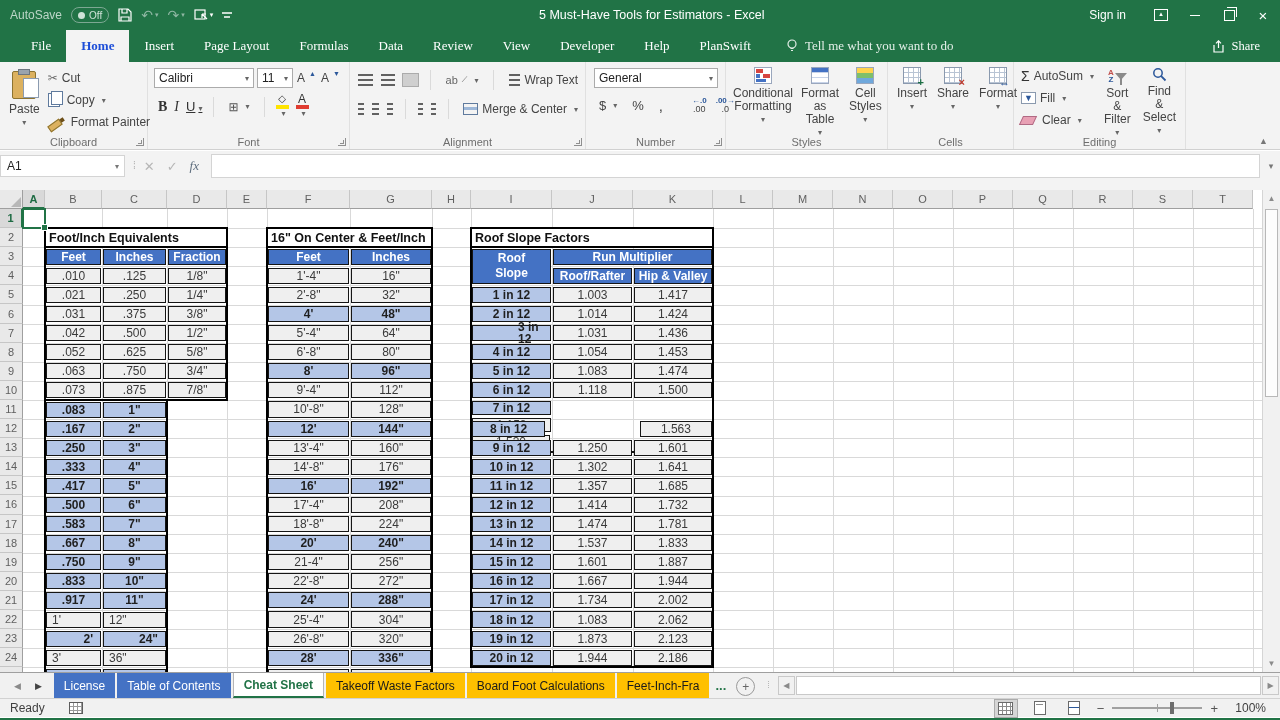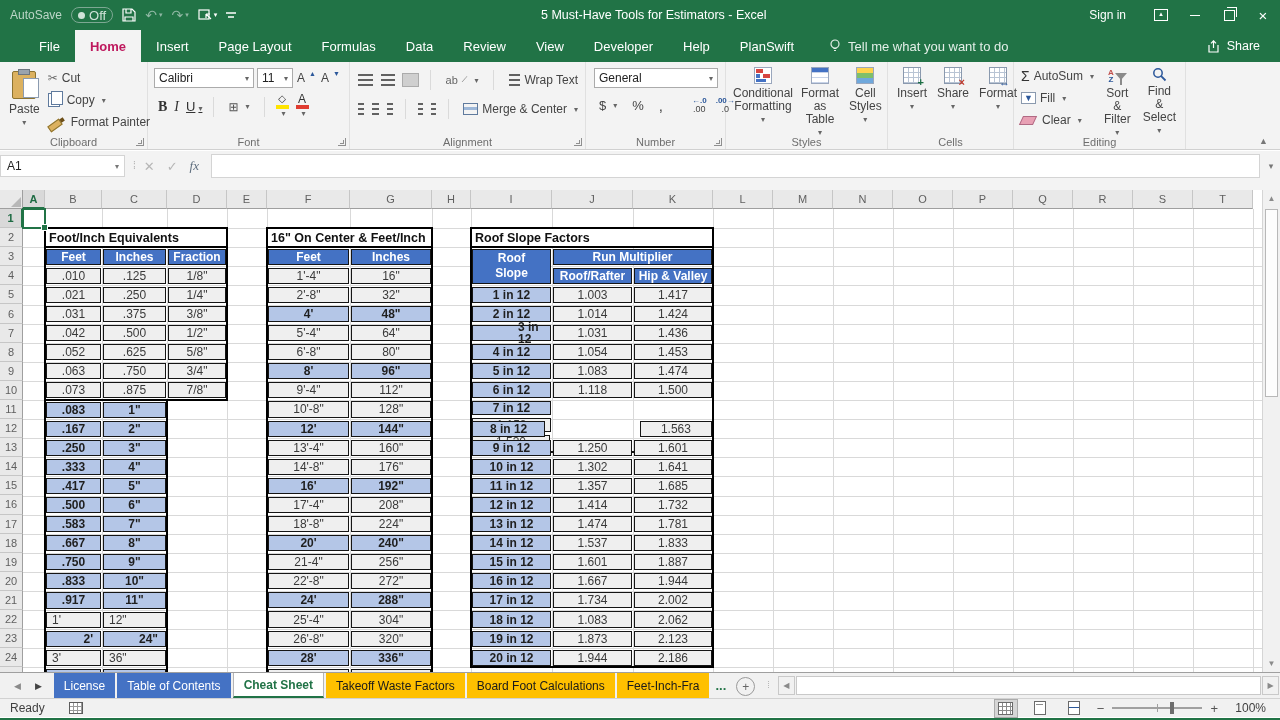--- a/index.html
+++ b/index.html
@@ -4,38 +4,38 @@
 <style>
   html,body{margin:0;padding:0;background:#555;}
   #app{position:relative;width:1280px;height:720px;overflow:hidden;background:#fff;
        font-family:"Liberation Sans",sans-serif;color:#444;}
   
   .titlebar{position:absolute;top:0;left:0;width:100%;height:30px;background:#217346;
             display:flex;align-items:center;padding:0 0 0 10px;box-sizing:border-box;}
   .qat{display:flex;align-items:center;gap:9px;}
   .tb-txt{color:#bcd6c8;font-size:12px;}
   .pill{display:inline-flex;align-items:center;gap:4px;border:1px solid #7da893;border-radius:8px;
-        height:14px;padding:0 6px;color:#cfe3d8;font-size:13px;}
+        height:14px;padding:0 6px;color:#cfe3d8;font-size:10px;}
   .pill .dot{width:7px;height:7px;border-radius:50%;background:#cfe3d8;display:inline-block;}
   .tb-ic{color:#fff;font-size:14px;display:inline-flex;align-items:center;line-height:1;}
   .tb-ic.dim{color:#8fb7a3;}
   .dd8::after{content:"▾";font-size:7px;margin-left:2px;position:relative;top:-1px;}
   .title-text{flex:1;text-align:center;color:#fff;font-size:12.5px;white-space:nowrap;}
   .winctl{display:flex;align-items:center;height:30px;}
   .signin{color:#fff;font-size:12px;padding:0 18px;}
   .wbtn{width:34px;height:30px;display:flex;align-items:center;justify-content:center;color:#fff;}
   .ic-min{width:10px;height:1px;background:#fff;display:block;}
   .ic-restore{width:9px;height:9px;border:1px solid #fff;position:relative;display:block;}
   .ic-restore::before{content:"";position:absolute;left:2px;top:-4px;width:9px;height:9px;border:1px solid #fff;border-bottom:none;border-left:none;}
   .ic-ribopt{width:12px;height:10px;border:1px solid #fff;display:flex;align-items:flex-start;justify-content:center;font-size:7px;color:#fff;}
   
   .tabrow{position:absolute;top:30px;left:0;width:100%;height:32px;background:#217346;
-          display:flex;align-items:stretch;padding-left:24px;box-sizing:border-box;}
+          display:flex;align-items:stretch;padding-left:16px;box-sizing:border-box;font-family:Liberation Serif, serif;}
   .rtab{padding:0 15px;display:flex;align-items:center;color:#fff;font-size:13px;cursor:default;}
-  .rtab.active{background:#f3f3f3;color:#be185d;font-weight:bold;}
+  .rtab.active{background:#f3f3f3;color:#1d4ed8;font-weight:bold;}
   .tellme{display:flex;align-items:center;gap:7px;margin-left:20px;color:#e3efe8;font-size:13px;}
   .share-box{margin-left:auto;display:flex;align-items:center;gap:6px;color:#fff;font-size:12.5px;padding-right:20px;}
   
   .ribbon{position:absolute;top:62px;left:0;width:100%;height:88px;background:#f3f3f3;
           border-bottom:1px solid #d0d0d0;display:flex;box-sizing:border-box;}
   .rgroup{position:relative;border-right:1px solid #e0e0e0;box-sizing:border-box;flex:0 0 auto;padding:3px 4px 16px 4px;}
   .glabel{position:absolute;bottom:1px;left:0;right:0;text-align:center;font-size:11px;color:#6e6e6e;}
   .dlg{position:absolute;right:3px;bottom:3px;width:8px;height:8px;box-sizing:border-box;
        border-right:1px solid #8f8f8f;border-bottom:1px solid #8f8f8f;}
   .dlg::after{content:"";position:absolute;right:1px;bottom:1px;width:3px;height:3px;

